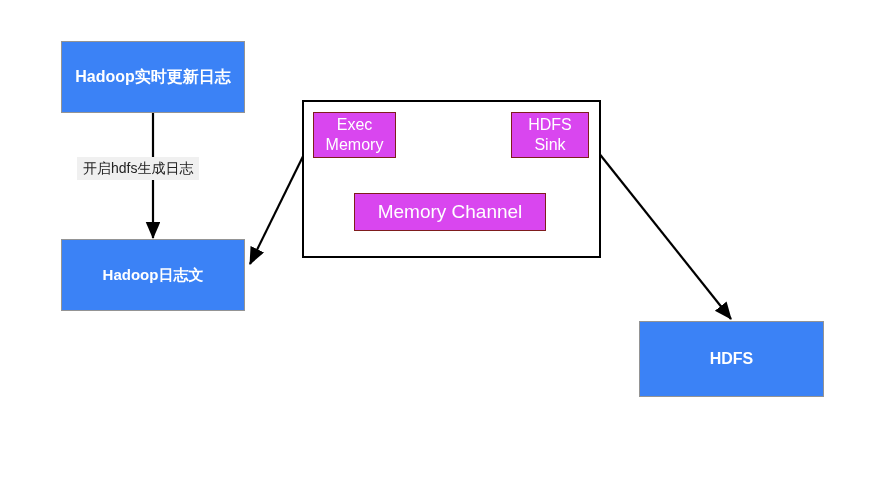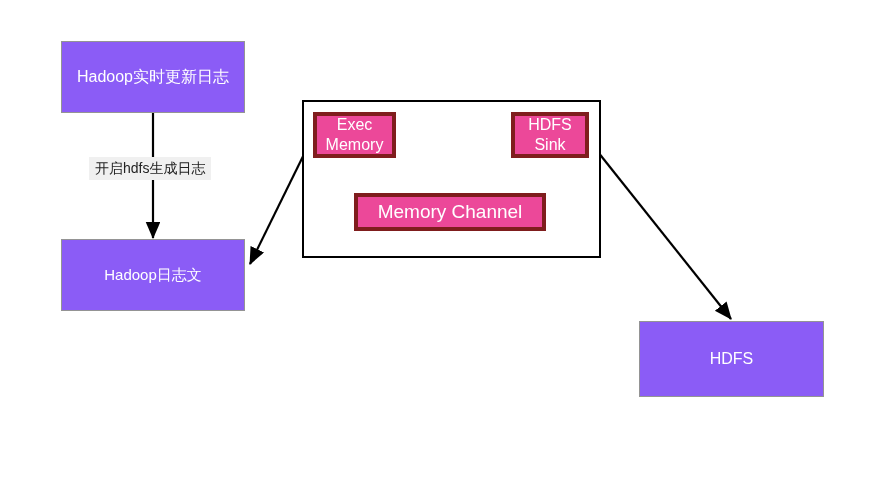--- a/index.html
+++ b/index.html
@@ -19,26 +19,27 @@
     position: absolute;
     box-sizing: border-box;
     display: flex;
     align-items: center;
     justify-content: center;
     text-align: center;
     color: #ffffff;
     line-height: 1.25;
   }
   .gray-node {
-    background: #8b5cf6;
+    background: #3b82f6;
     border: 1px solid #949494;
+    font-weight: bold;
   }
   .blue-node {
-    background: #ec4899;
-    border: 4px solid #7f1d1d;
+    background: #d946ef;
+    border: 1px solid #7f1d1d;
   }
   .container-box {
     position: absolute;
     box-sizing: border-box;
     background: #ffffff;
     border: 2px solid #000000;
   }
   .edge-label {
     position: absolute;
     background: #f0f0f0;
@@ -81,21 +82,21 @@
 
     <line x1="501" y1="192" x2="547" y2="159" stroke="#000000" stroke-width="2.2" marker-end="url(#ah)"></line>
 
     <line x1="590" y1="142" x2="731" y2="319" stroke="#000000" stroke-width="2.2" marker-end="url(#ah)"></line>
   </svg>
 
   <div class="node gray-node" style="left:61px; top:41px; width:184px; height:72px; font-size:16px;">
     <span class="node-text">Hadoop实时更新日志</span>
   </div>
 
-  <div class="edge-label" style="left:89px; top:157px;">
+  <div class="edge-label" style="left:77px; top:157px;">
     <span>开启hdfs生成日志</span>
   </div>
 
   <div class="node gray-node" style="left:61px; top:239px; width:184px; height:72px; font-size:15px; flex-direction:column;text-align:center;">
     <span class="node-text">Hadoop日志文</span>
   </div>
 
   <div class="container-box" style="left:302px; top:100px; width:299px; height:158px;"></div>
 
   <div class="node blue-node" style="left:313px; top:112px; width:83px; height:46px; font-size:16px; flex-direction:column;">

